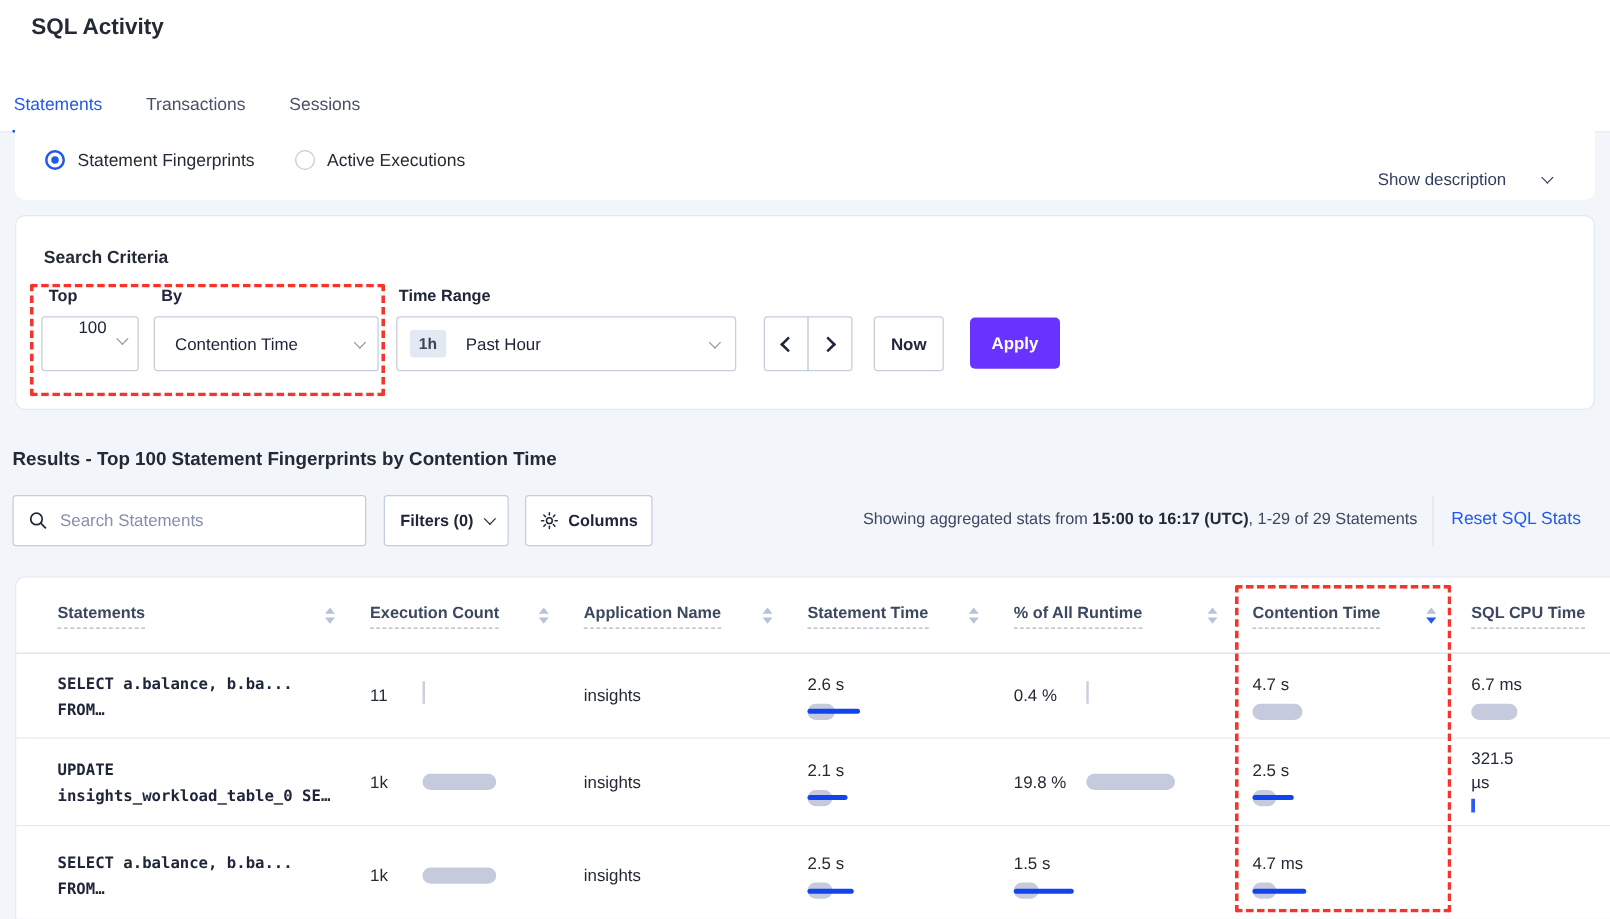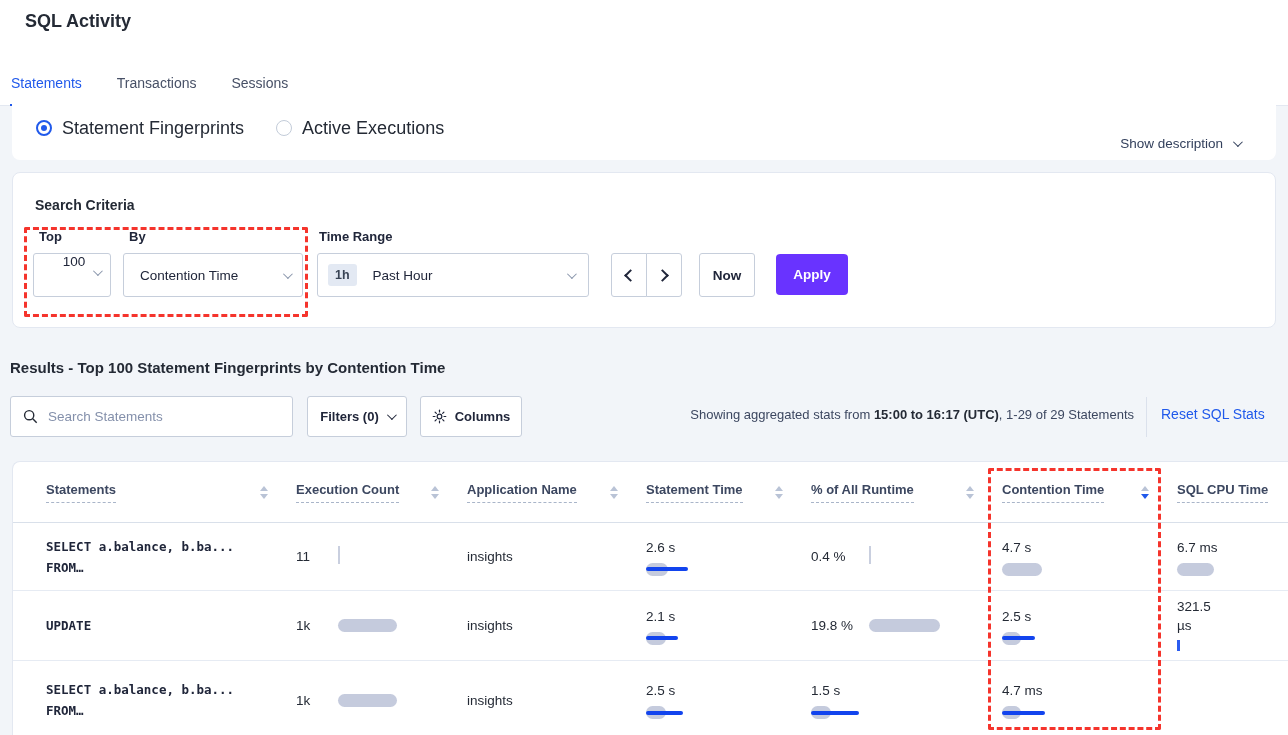--- a/index.html
+++ b/index.html
@@ -9,26 +9,26 @@
 
   
   .topbar { position:absolute; left:0; top:0; width:1288px; height:106px; background:#fff; border-bottom:1px solid #e3e8f1; }
   .page-title { position:absolute; left:25px; top:11px; font-size:18px; font-weight:700; color:#242a35; }
   .tabs { position:absolute; left:10px; bottom:-1px; display:flex; gap:33px; }
   .tab { font-size:14px; color:#475066; padding:0 1px 13px 1px; cursor:pointer; border-bottom:2.5px solid transparent; }
   .tab.active { color:#2059eb; border-bottom-color:#2059eb; font-weight:400; }
 
   
   .radio-card { position:absolute; left:12px; right:12px; top:96px; height:64px; background:#fff; border-radius:8px; display:flex; align-items:center; padding:0 24px; }
-  .radio-item { display:flex; align-items:center; gap:10px; margin-right:32px; font-size:18px; color:#242a35; cursor:pointer; }
+  .radio-item { display:flex; align-items:center; gap:10px; margin-right:32px; font-size:14px; color:#242a35; cursor:pointer; }
   .radio-dot { width:16px; height:16px; border-radius:50%; position:relative; }
   .radio-dot.on { border:2px solid #2059eb; }
   .radio-dot.on::after { content:""; position:absolute; left:3px; top:3px; width:6px; height:6px; border-radius:50%; background:#2059eb; }
   .radio-dot.off { border:1.5px solid #c3ccd9; background:#fff; }
-  .show-desc { position:absolute; right:36px; display:flex; align-items:center; gap:10px; font-size:13.5px; color:#33405c; cursor:pointer;margin-top:31px; }
+  .show-desc { position:absolute; right:36px; display:flex; align-items:center; gap:28px; font-size:13.5px; color:#33405c; cursor:pointer;margin-top:31px; }
 
   .chev { width:7px; height:7px; border-right:1.8px solid currentColor; border-bottom:1.8px solid currentColor; transform:rotate(45deg) translateY(-2px); display:inline-block; }
   .chev.gray { color:#8a96ac; }
 
   
   .criteria-card { position:absolute; left:12px; right:12px; top:172px; height:156px; background:#fff; border:1px solid #e3e8f1; border-radius:8px; }
   .criteria-heading { position:absolute; left:22px; top:24px; font-size:14px; font-weight:700; color:#242a35; }
   .field-label { position:absolute; font-size:13px; font-weight:700; color:#20263a; top:56px; }
   .lbl-top { left:26px; } .lbl-by { left:116px; } .lbl-tr { left:306px; }
   .select-box { position:absolute; top:80px; height:44px; background:#fff; border:1px solid #c6cedb; border-radius:3px; display:flex; align-items:center; font-size:13.5px; color:#20263a; cursor:pointer; }
@@ -265,20 +265,21 @@
             <div class="bar-gray" style="width: 40px;"></div>
           </div></div>
       <div class="c-metric"><span class="val">6.7 ms</span><div class="bar-slot bar" style="width: 37px;">
             <div class="bar-gray" style="width: 37px;"></div>
           </div></div>
     </div>
 
     <div class="trow drow r2">
       <div class="c-stmt">
           <div>UPDATE</div>
+          <div>insights_workload_table_0 SE…</div>
         </div>
       <div class="c-exec">
           <span class="val">1k</span>
           <span class="bar-slot bar" style="width: 59px;">
             <div class="bar-gray" style="width: 59px;"></div>
           </span>
         </div>
       <div class="c-app">insights</div>
       <div class="c-metric"><span class="val">2.1 s</span><div class="bar-slot bar" style="width: 32px;">
             <div class="bar-gray" style="width: 20px;"></div>

